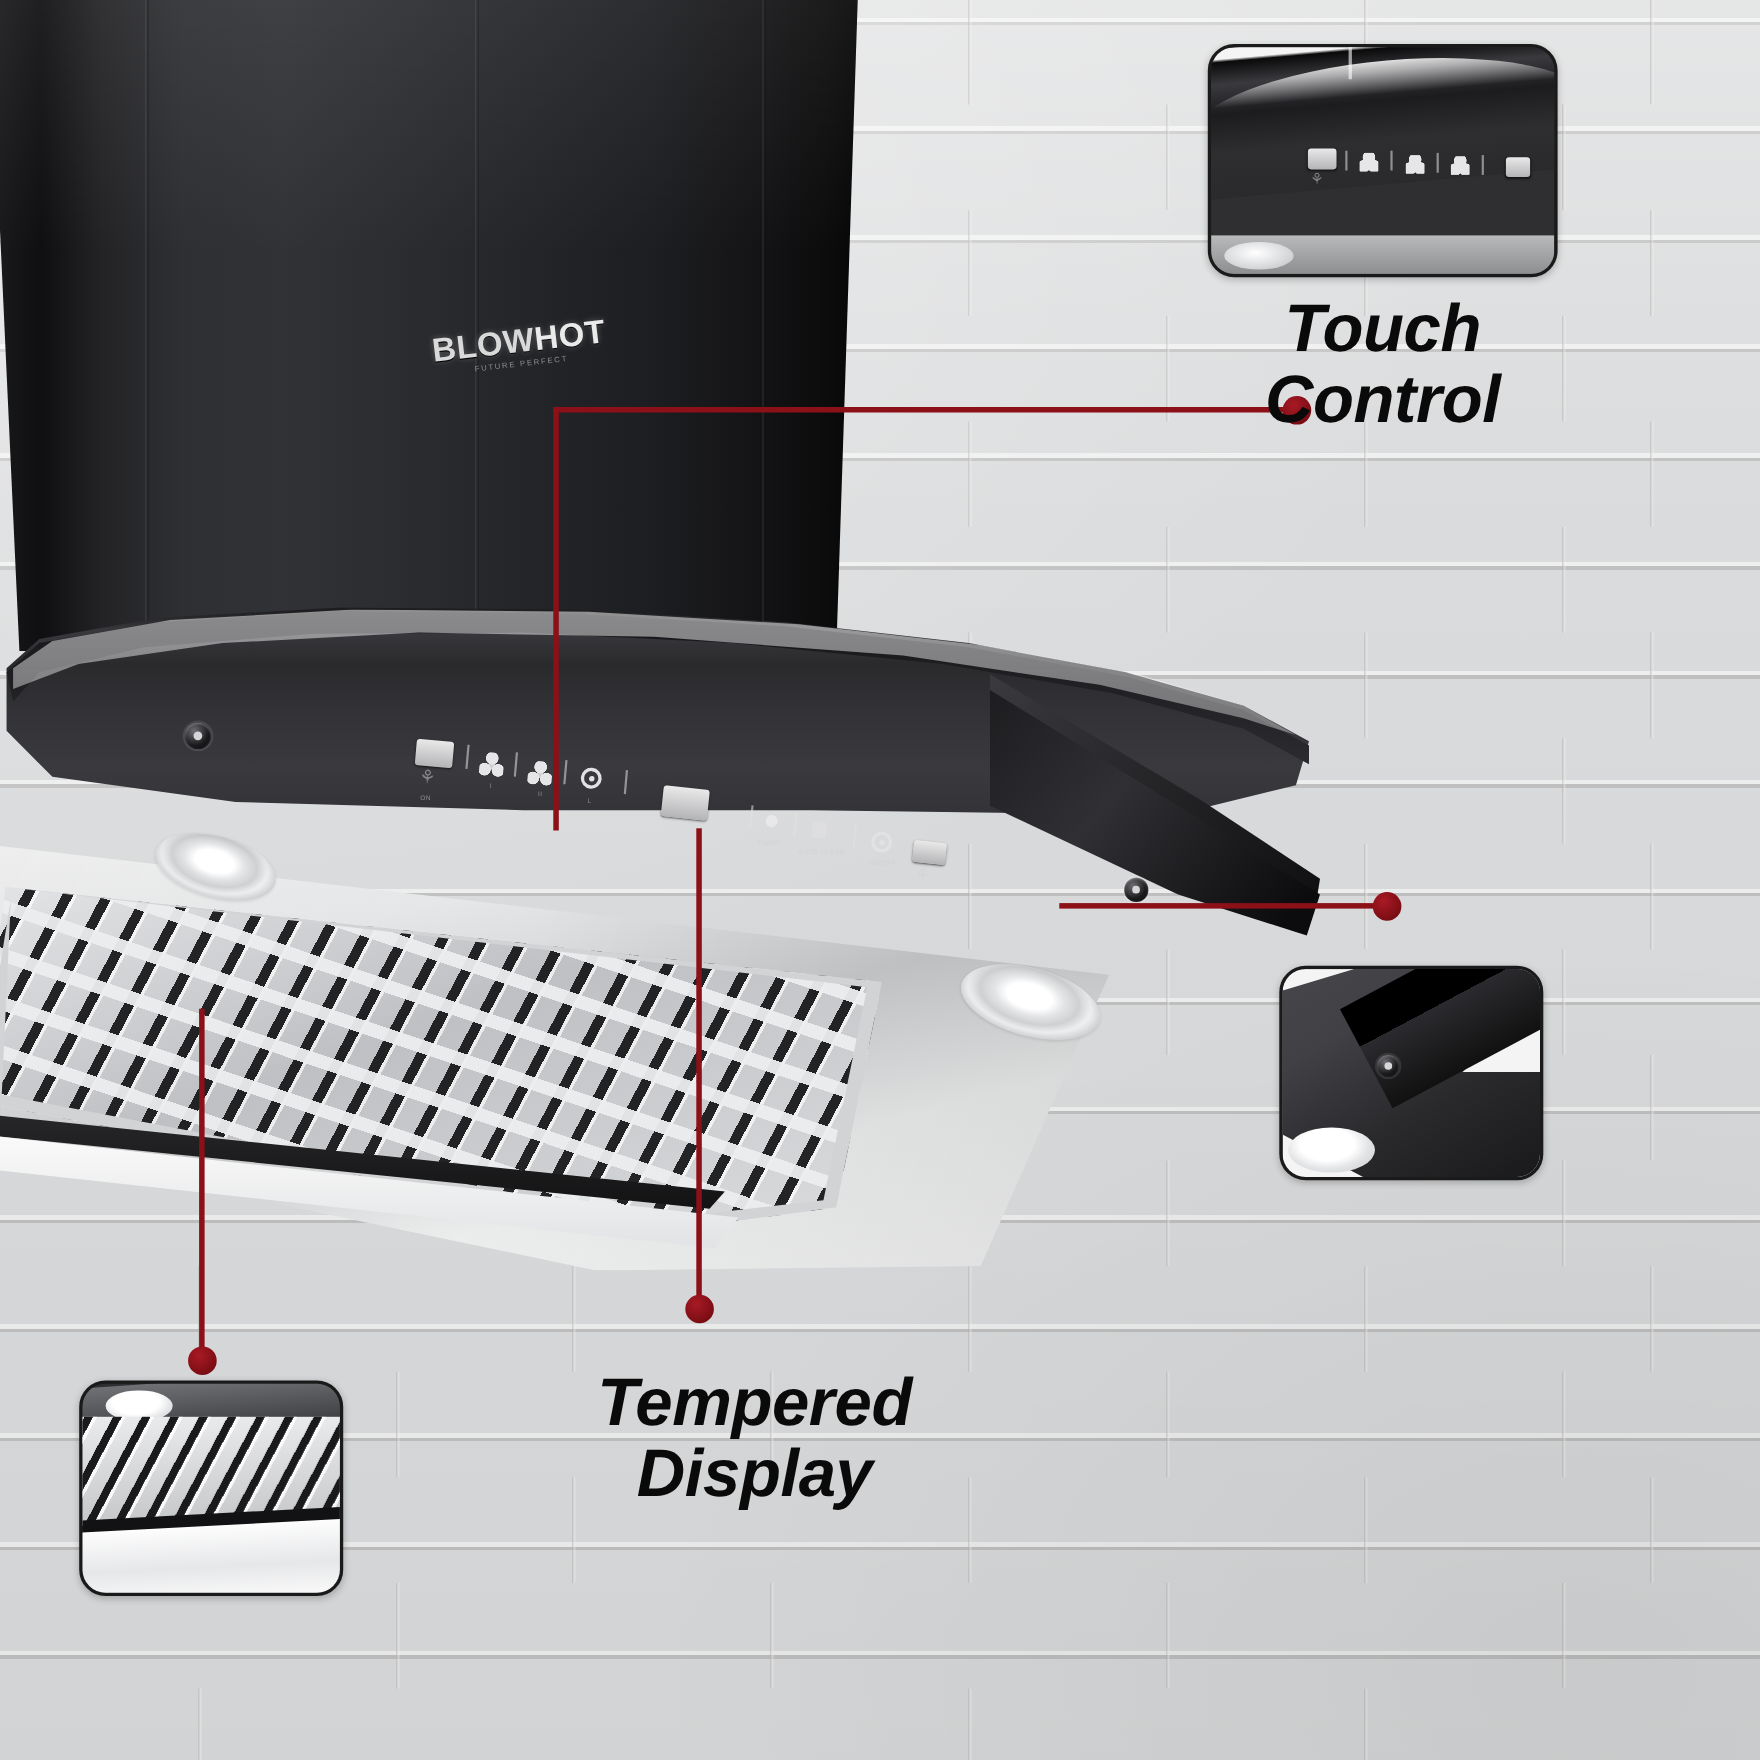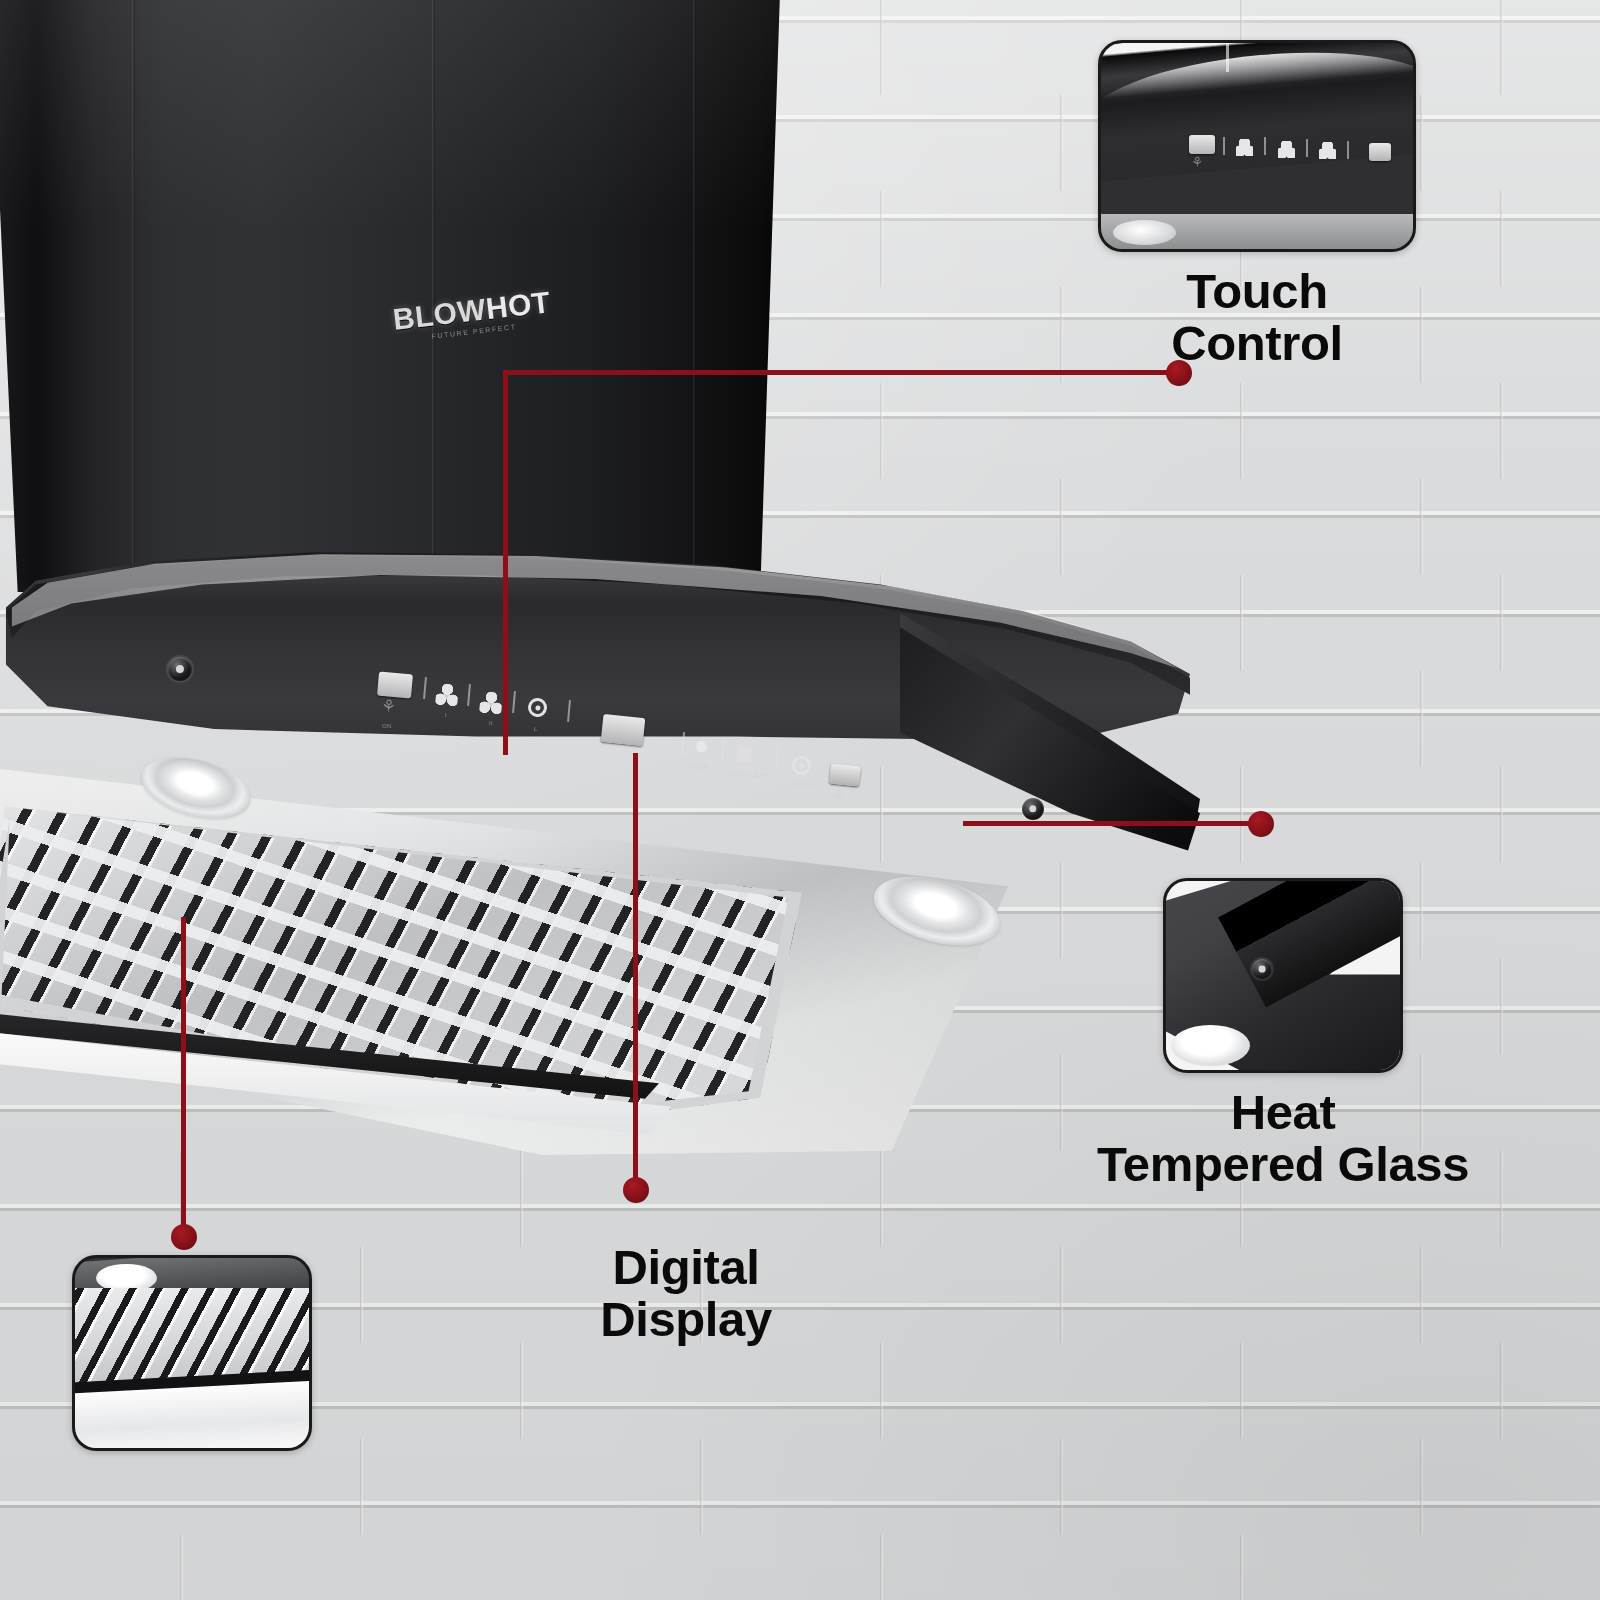--- a/index.html
+++ b/index.html
@@ -226,24 +226,25 @@
   .callout{ position:absolute; }
   .thumb{
     position:relative; overflow:hidden;
     border:3px solid #1a1a1a;
     border-radius:24px;
     background:#2f2f31;
     box-shadow:0 2px 7px rgba(0,0,0,.22);
   }
   .clabel{
     margin-top:14px;
-    font-size:49px; font-weight:bold; color:#0a0a0a;
+    font-size:61px; font-weight:bold; color:#0a0a0a;
     text-align:center; line-height:1.06;
     letter-spacing:-.4px;
     white-space:pre-line;
+    font-style:italic;
   }
 
   
   #t1 .glass{
     position:absolute; left:-4%; top:-6%; width:112%; height:66%;
     background:linear-gradient(180deg,#f4f4f5 0 7%, #0a0a0b 9%, #3a3a3e 24%, #1c1c1f 44%, #2e2e31 70%, #2a2a2d 100%);
     transform:rotate(-5deg);
   }
   #t1 .curve{
     position:absolute; left:-6%; top:6%; width:116%; height:26%;
@@ -525,30 +526,28 @@
 </div>
 
 <div class="callout" style="left:1163px; top:878px; width:240px;">
   <div class="thumb" id="t2" style="height:195px;">
     <div class="bgw"></div>
     <div class="gl"></div>
     <div class="strip"></div>
     <div class="bolt" style="left:86px; top:78px; width:20px; height:20px;"></div>
     <div class="lampk"></div>
   </div>
-  <div class="clabel" style="width:420px; margin-left:-90px;">Heat
-Tempered Glass</div>
 </div>
 
 <div class="callout" style="left:72px; top:1255px; width:240px;">
   <div class="thumb" id="t3" style="height:196px;">
     <div class="top"></div>
     <div class="topLamp"></div>
     <div class="grid"></div>
     <div class="dark"></div>
     <div class="bot"></div>
   </div>
 </div>
 
 <div class="callout" style="left:572px; top:1228px; width:228px;">
-  <div class="clabel" style="width:300px; margin-left:-36px;">Digital
+  <div class="clabel" style="width:300px; margin-left:-36px;">Tempered
 Display</div>
 </div>
 
 </body></html>

